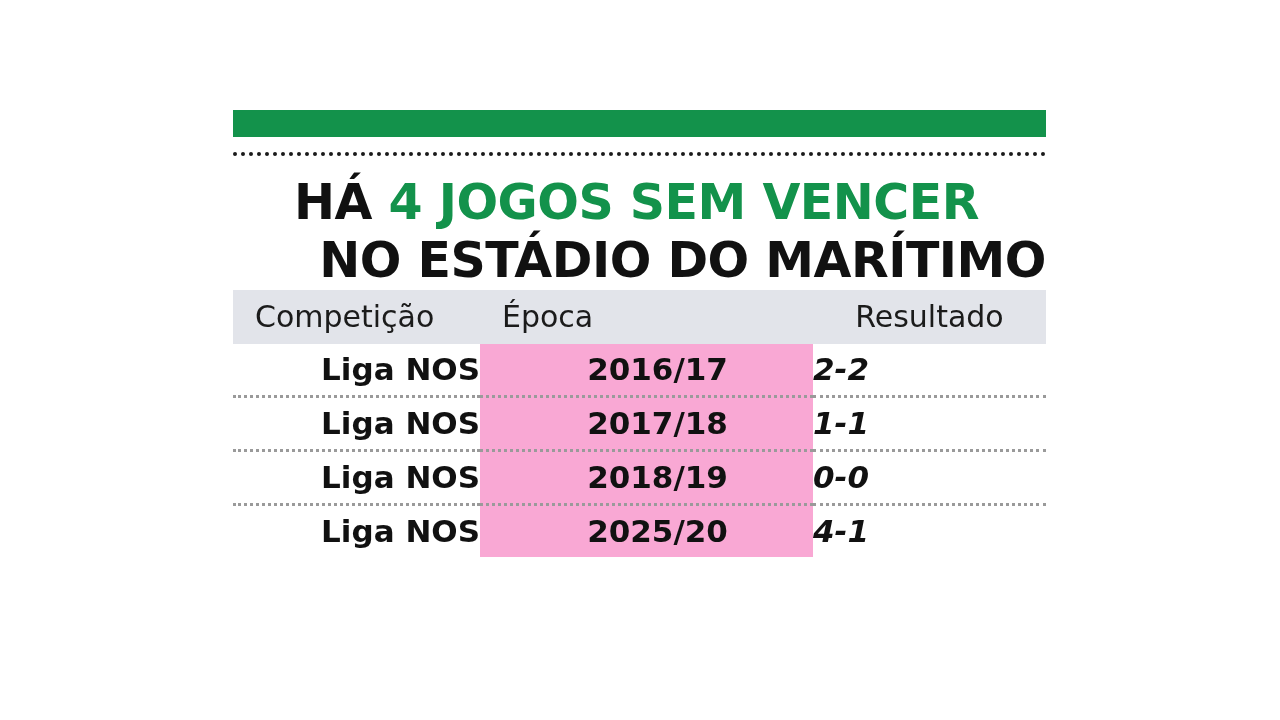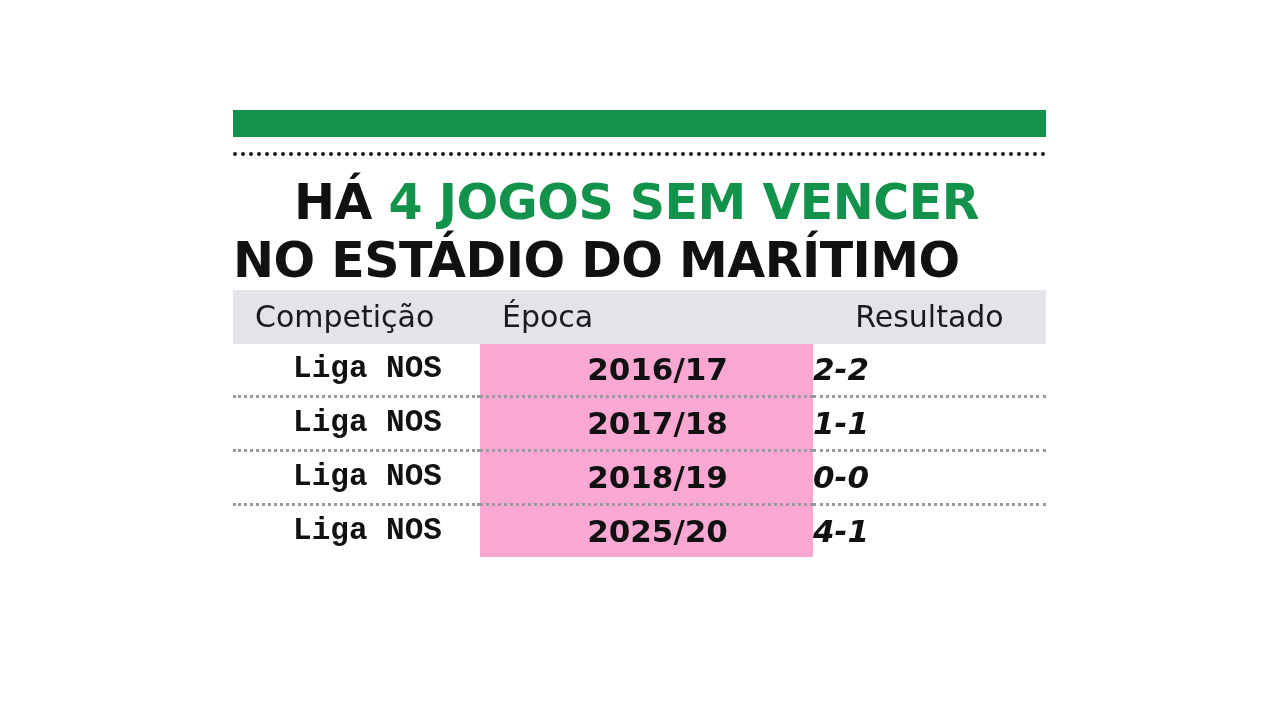--- a/index.html
+++ b/index.html
@@ -43,21 +43,21 @@
     letter-spacing: -0.5px;
     color: #111111;
     text-transform: uppercase;
     white-space: nowrap;
   }
   .headline .line1 {
     text-align: center;
     padding-right: 6px;
   }
   .headline .line2 {
-    text-align: left;
+    text-align: right;
   }
   .headline .hl-accent {
     color: #13924b;
   }
 
   table.stats {
     border-collapse: collapse;
     width: 813px;
     table-layout: fixed;
   }
@@ -85,22 +85,21 @@
     font-size: 31px;
     color: #111111;
     padding: 7px 0 8px 0;
     border-bottom: 3px dotted #9a9a9a;
   }
   table.stats tbody tr:last-child td {
     border-bottom: none;
   }
   table.stats tbody td.td-comp {
     padding-left: 22px;
-    text-align: center;
-    font-family: Liberation Mono, monospace;
+    text-align: right;
   }
   table.stats tbody td.td-epoca {
     padding-left: 22px;
     text-align: center;
     background: #f9a8d4;
   }
   table.stats tbody td.td-res {
     text-align: left;
     font-style: italic;
   }

